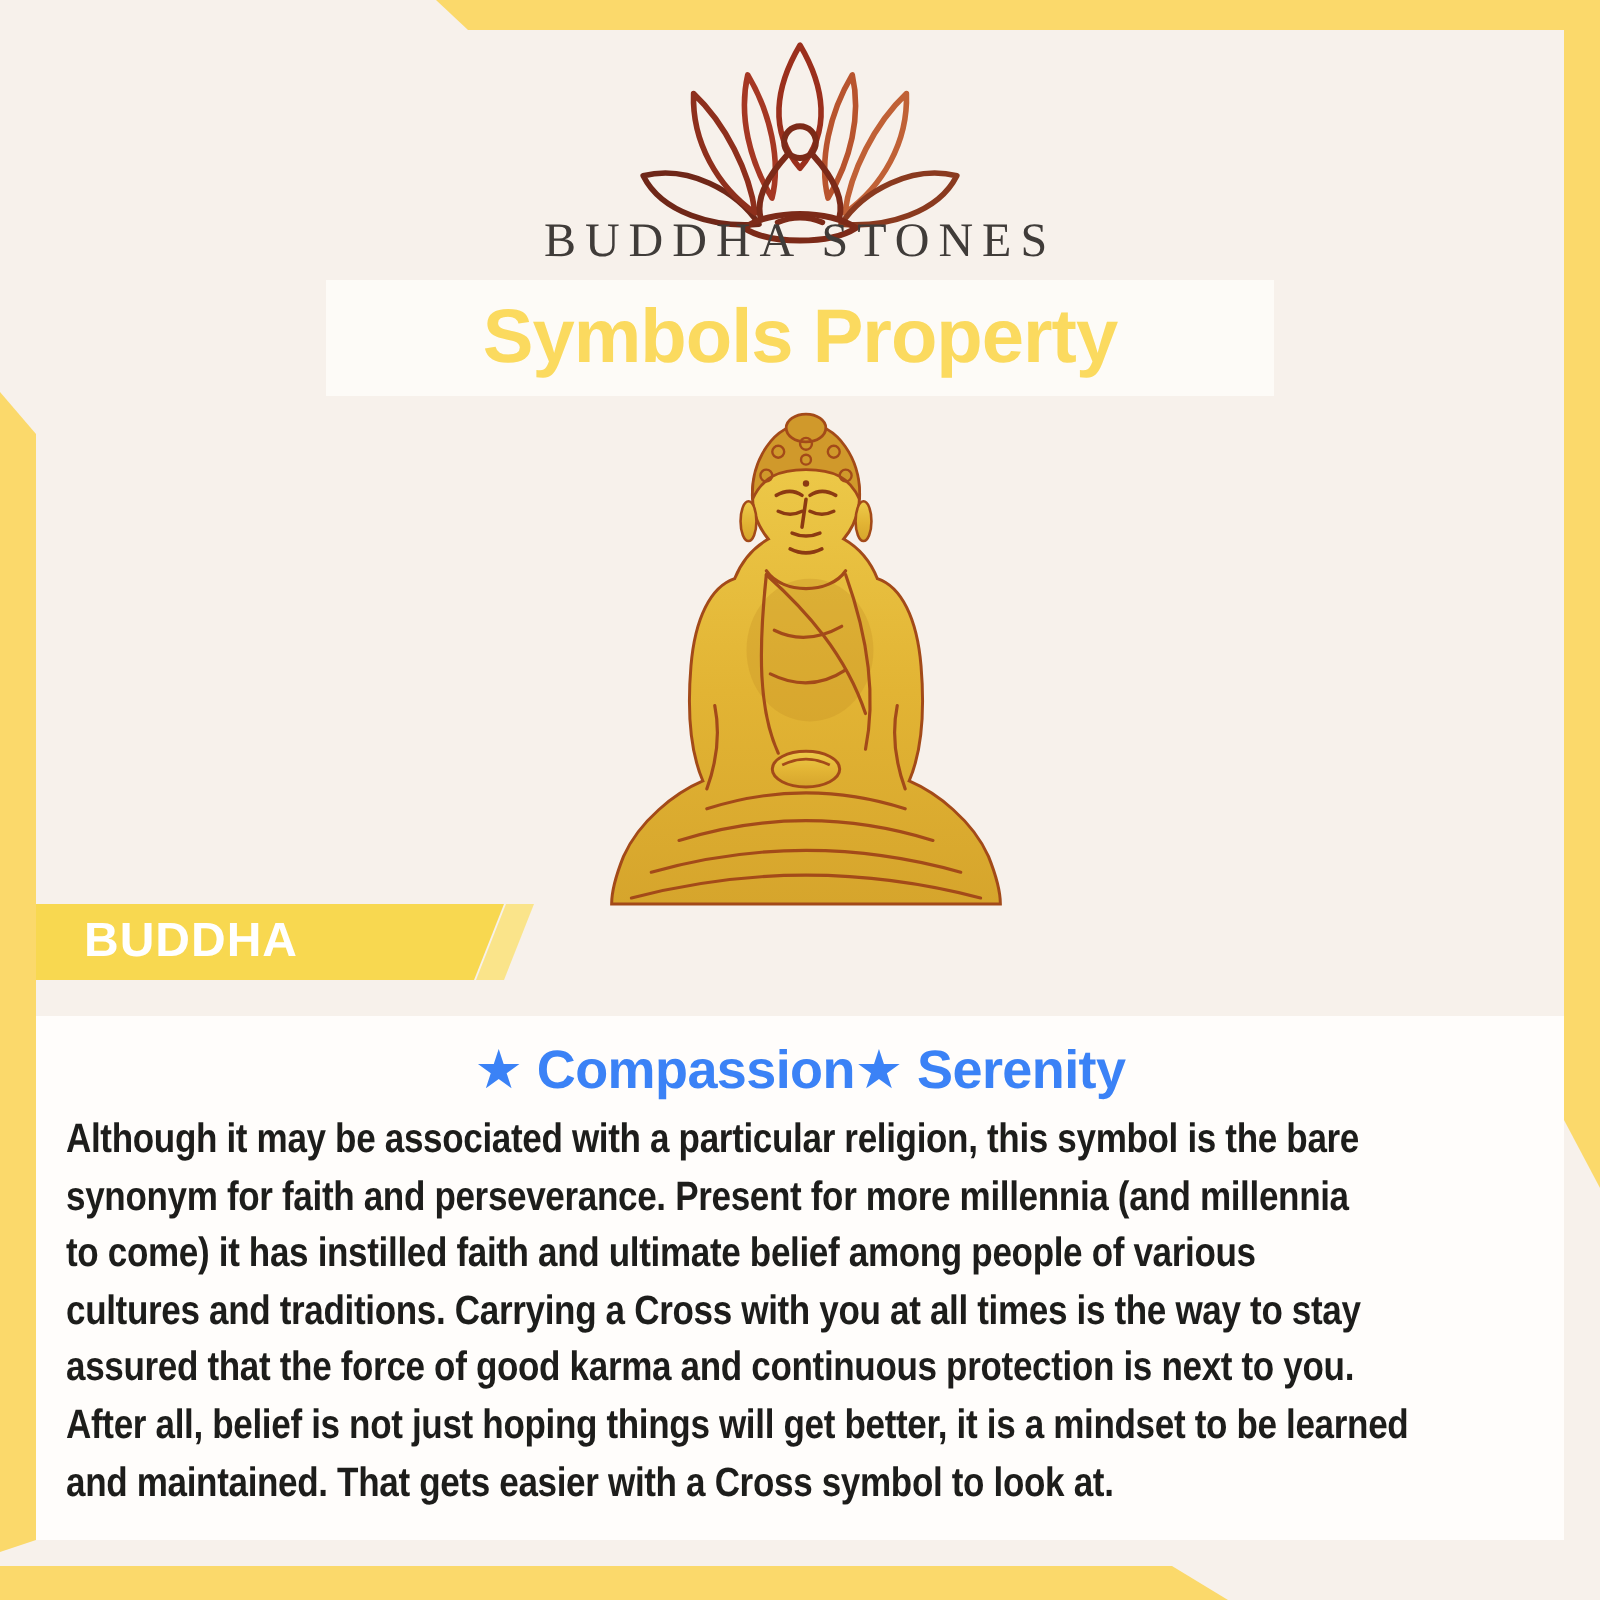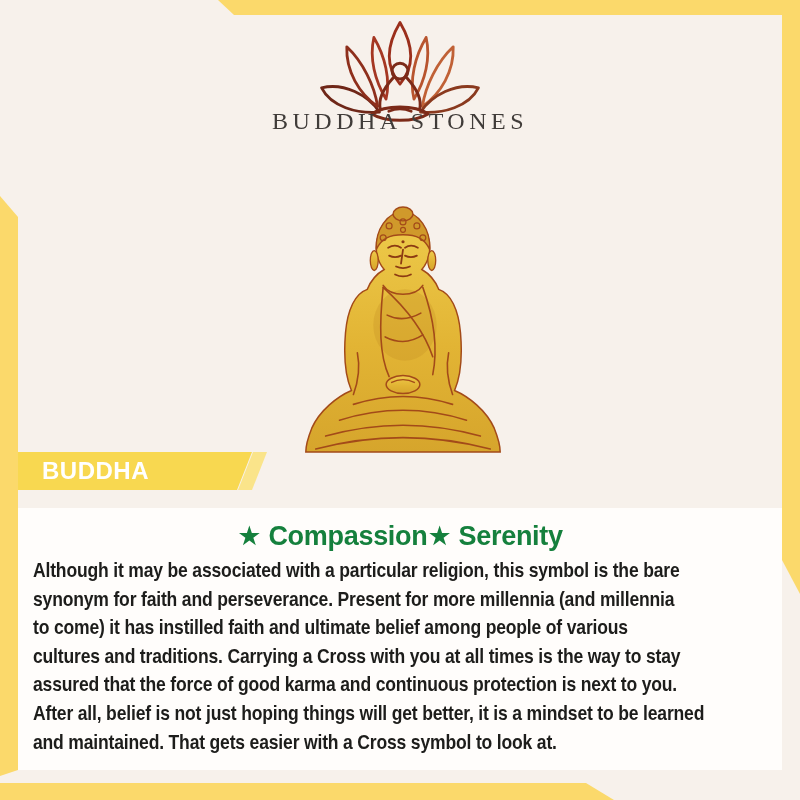--- a/index.html
+++ b/index.html
@@ -48,21 +48,21 @@
     background:#FAE48A;
     clip-path:polygon(15px 0,29px 0,14px 100%,0 100%);
   }
   
   .panel{
     position:absolute;left:18px;top:508px;width:764px;height:262px;
     background:#FFFDFB;
   }
   .traits-heading{
     position:absolute;left:0;top:12px;width:100%;text-align:center;
-    font-size:27px;font-weight:700;color:#15803d;letter-spacing:-0.3px;
+    font-size:27px;font-weight:700;color:#3b82f6;letter-spacing:-0.3px;
   }
   .body-wrap{
     position:absolute;left:15px;top:48px;width:880px;
     transform:scaleX(0.855);transform-origin:0 0;
   }
   .body-line{
     font-size:20.5px;font-weight:700;line-height:28.6px;
     letter-spacing:-0.2px;white-space:nowrap;color:#1D1D1B;
   }
 </style>
@@ -86,20 +86,23 @@
     <path d="M90,6 C77,28 73,52 90,72 C107,52 103,28 90,6 Z" stroke="#9B2F1C" stroke-width="3"></path>
     <circle cx="90" cy="58" r="8.5" stroke="#7C2A18" stroke-width="3.2"></circle>
     <path d="M83,65 C73,76 66,88 69,99" stroke="#7C2A18" stroke-width="3.2"></path>
     <path d="M97,65 C107,76 114,88 111,99" stroke="#7C2A18" stroke-width="3.2"></path>
     <path d="M60,104 C74,94 106,94 120,104 C106,113 74,113 60,104 Z" stroke="#7C2A18" stroke-width="3.2"></path>
     <path d="M78,101 Q90,96 102,101" stroke="#7C2A18" stroke-width="3"></path>
   </svg>
 
   <div class="brand">BUDDHA STONES</div>
 
+  <div class="title-banner">
+    <span class="title">Symbols Property</span>
+  </div>
 
   <svg class="statue" viewBox="0 0 240 250">
     <defs>
       <linearGradient id="gold" x1="0" y1="0" x2="0" y2="1">
         <stop offset="0" stop-color="#EECB4B"></stop>
         <stop offset="0.55" stop-color="#E2B434"></stop>
         <stop offset="1" stop-color="#D6A52C"></stop>
       </linearGradient>
     </defs>
     <path d="M120,10 C135,10 147,24 147,42 C147,50 144,58 139,64 C146,68 152,74 156,84

